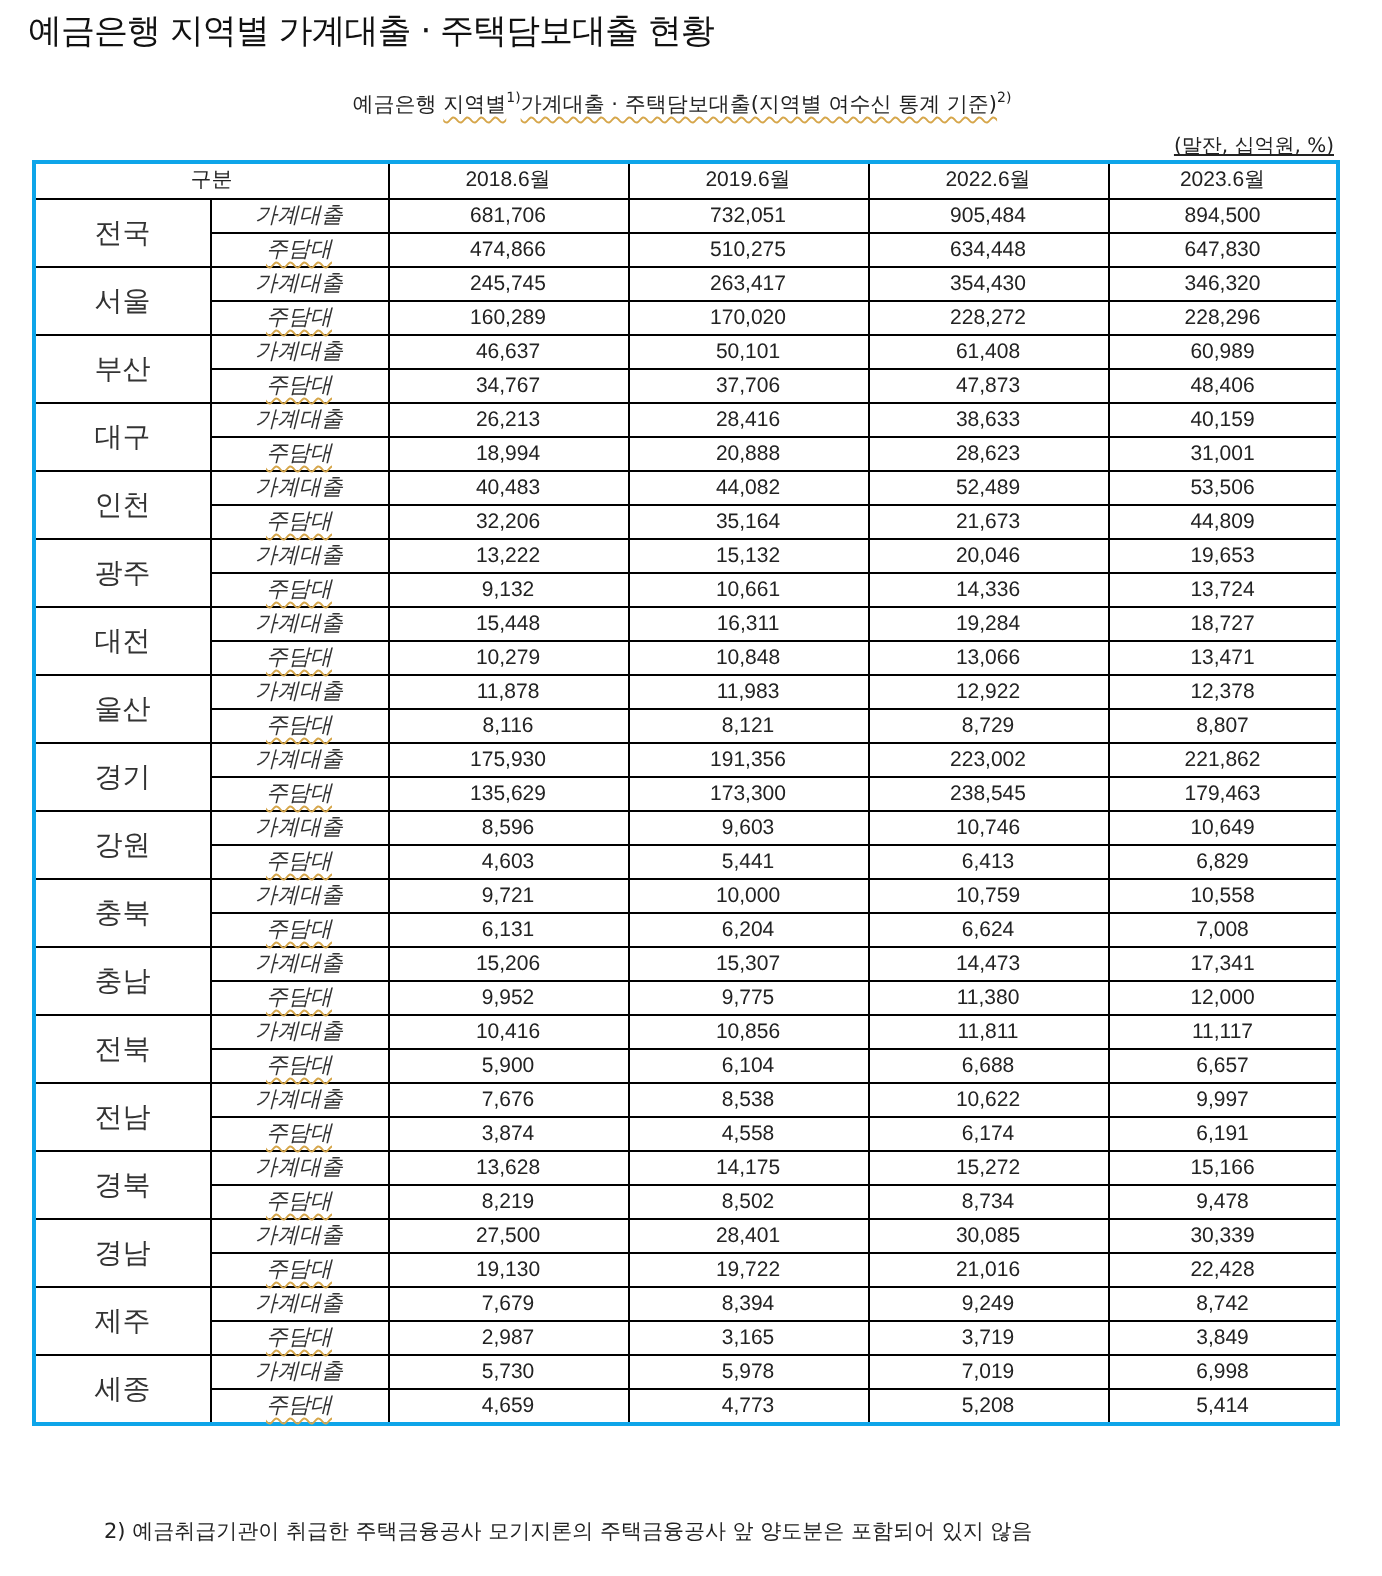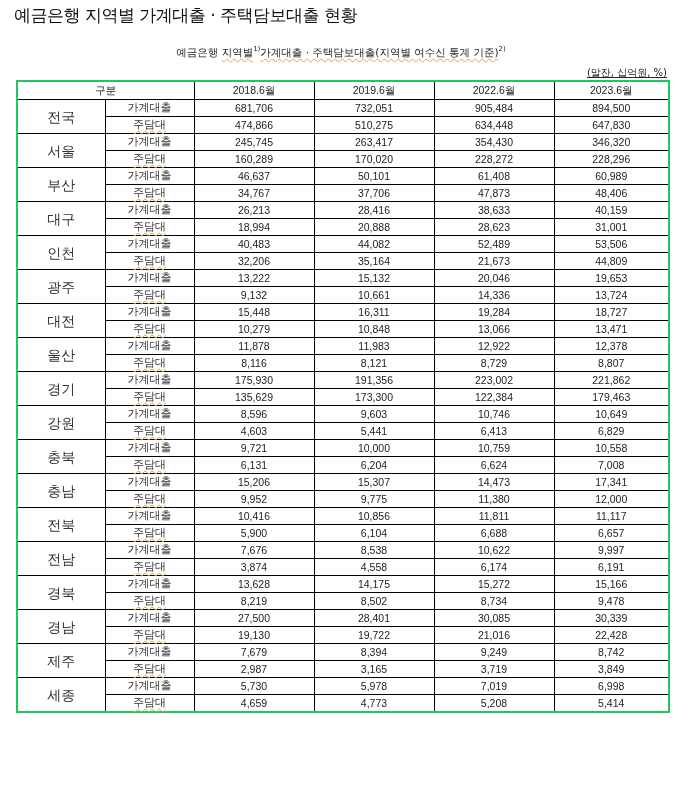--- a/index.html
+++ b/index.html
@@ -5,27 +5,27 @@
   html, body { margin: 0; padding: 0; background: #ffffff; }
   body { width: 691px; height: 788px; position: relative; overflow: hidden;
          font-family: "DejaVu Sans", sans-serif; color: #111; }
   .title { position: absolute; left: 14px; top: 4px; font-size: 17px; font-weight: normal;
            letter-spacing: -0.5px; color: #111; white-space: nowrap; }
   .subtitle { position: absolute; left: 0; width: 682px; top: 45px; text-align: center;
               font-size: 10.5px; color: #222; white-space: nowrap; }
   .subtitle sup { font-size: 7px; }
   .unit { position: absolute; right: 24px; top: 66px; font-size: 10px; color: #222; text-decoration: underline; }
   table.data { position: absolute; left: 16px; top: 80px; width: 652px; border-collapse: collapse;
-               border: 2px solid #22c55e; table-layout: fixed; }
+               border: 2px solid #0ea5e9; table-layout: fixed; }
   table.data td, table.data th { border: 1px solid #000; font-size: 10.5px; font-weight: normal;
                text-align: center; padding: 0; height: 16px; line-height: 16px; white-space: nowrap;
                color: #222; font-family: "Liberation Sans", sans-serif; }
   table.data th { height: 17px; line-height: 17px; }
   table.data td.region { font-family: "DejaVu Sans", sans-serif; font-size: 14px; color: #333; }
-  table.data td.kind { font-family: "DejaVu Sans", sans-serif; font-size: 11px; color: #333; }
+  table.data td.kind { font-family: "DejaVu Sans", sans-serif; font-size: 11px; color: #333; font-style: italic; }
   .squig { text-decoration: underline wavy #d6a64a; text-decoration-thickness: 1px; text-underline-offset: 2px; }
   .notes { position: absolute; left: 30px; top: 760px; font-size: 10.5px; color: #222; line-height: 12px; white-space: nowrap; }
   .notes .n2 { padding-left: 22px; }
 </style>
 </head>
 <body>
 
 <div class="title">예금은행 지역별 가계대출 · 주택담보대출 현황</div>
 
 <div class="subtitle">
@@ -178,21 +178,21 @@
         <td class="kind">가계대출</td>
         <td>175,930</td>
         <td>191,356</td>
         <td>223,002</td>
         <td>221,862</td>
       </tr>
       <tr>
         <td class="kind"><span class="squig">주담대</span></td>
         <td>135,629</td>
         <td>173,300</td>
-        <td>122,384</td>
+        <td>238,545</td>
         <td>179,463</td>
       </tr>
       <tr>
         <td rowspan="2" class="region">강원</td>
         <td class="kind">가계대출</td>
         <td>8,596</td>
         <td>9,603</td>
         <td>10,746</td>
         <td>10,649</td>
       </tr>
@@ -320,13 +320,14 @@
         <td class="kind"><span class="squig">주담대</span></td>
         <td>4,659</td>
         <td>4,773</td>
         <td>5,208</td>
         <td>5,414</td>
       </tr>
     </tbody>
 </table>
 
 <div class="notes">
+  <div class="n2">2) 예금취급기관이 취급한 주택금융공사 모기지론의 주택금융공사 앞 양도분은 포함되어 있지 않음</div>
 </div>
 
 </body></html>

